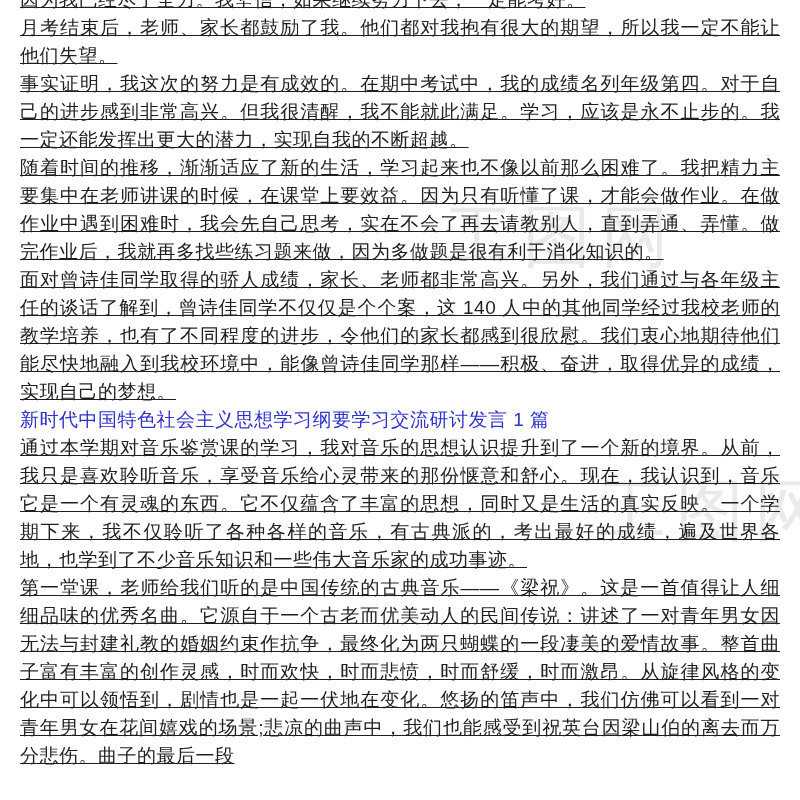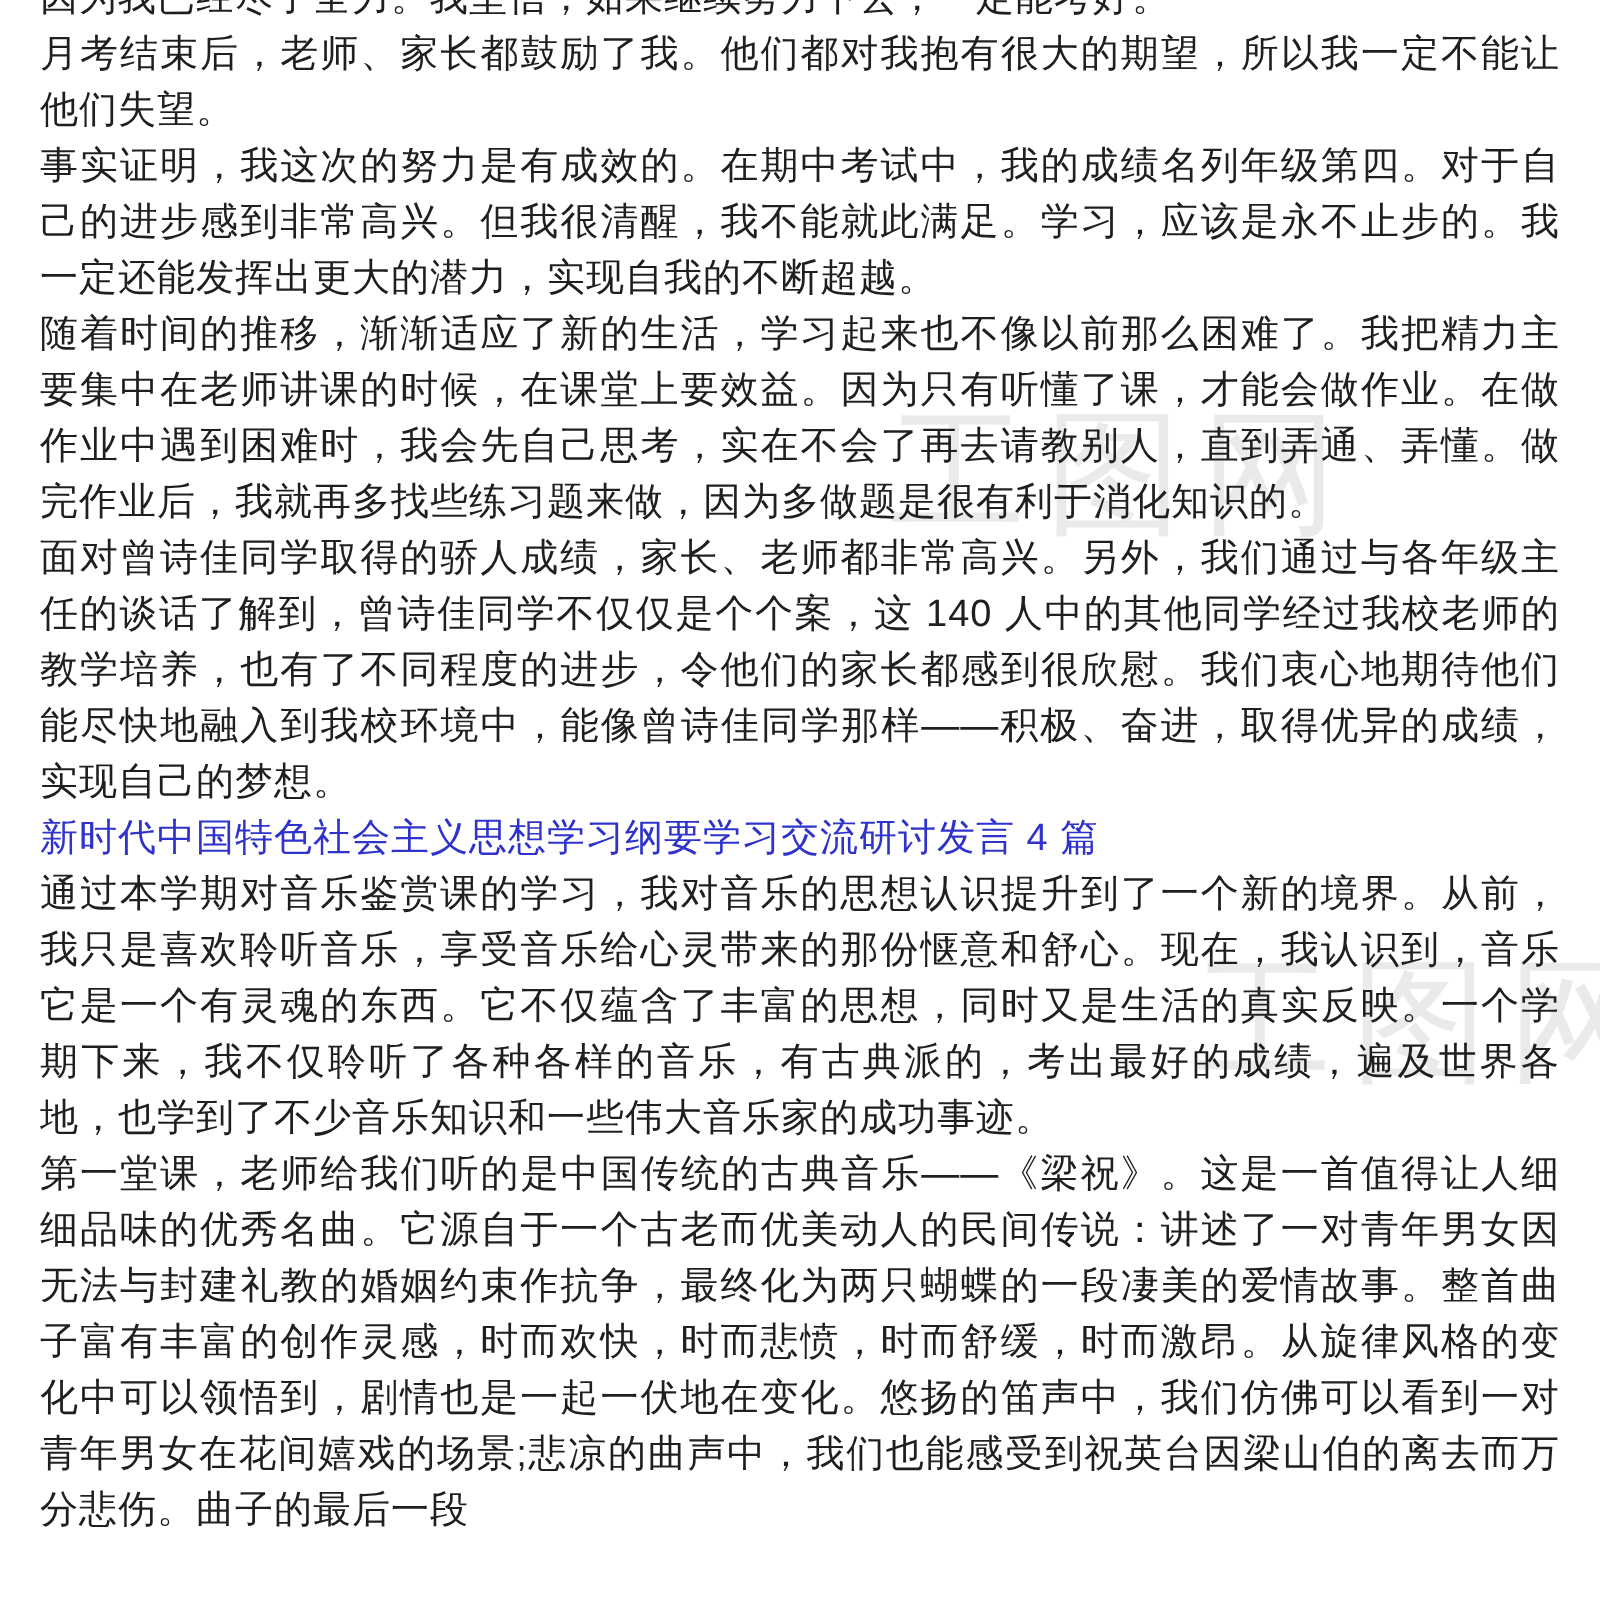--- a/index.html
+++ b/index.html
@@ -22,20 +22,21 @@
     padding: 0 20px;
     font-size: 19px;
     line-height: 28px;
     color: var(--text-color, #1f1f1f);
     text-align: justify;
     letter-spacing: 0.5px;
   }
   .para {
     margin: 0;
     padding: 0;
+    text-decoration: underline;
   }
   a.doc-link {
     display: block;
     color: var(--link-color, #2f33cc);
     text-decoration: none;
     cursor: pointer;
   }
   .watermark {
     position: absolute;
     z-index: 0;
@@ -55,17 +56,17 @@
 
 <div class="page">
   <div class="watermark wm1">工图网</div>
   <div class="watermark wm2">工图网</div>
   <div class="content" id="content">
       <p class="para">因为我已经尽了全力。我坚信，如果继续努力下去，一定能考好。</p>
       <p class="para">月考结束后，老师、家长都鼓励了我。他们都对我抱有很大的期望，所以我一定不能让他们失望。</p>
       <p class="para">事实证明，我这次的努力是有成效的。在期中考试中，我的成绩名列年级第四。对于自己的进步感到非常高兴。但我很清醒，我不能就此满足。学习，应该是永不止步的。我一定还能发挥出更大的潜力，实现自我的不断超越。</p>
       <p class="para">随着时间的推移，渐渐适应了新的生活，学习起来也不像以前那么困难了。我把精力主要集中在老师讲课的时候，在课堂上要效益。因为只有听懂了课，才能会做作业。在做作业中遇到困难时，我会先自己思考，实在不会了再去请教别人，直到弄通、弄懂。做完作业后，我就再多找些练习题来做，因为多做题是很有利于消化知识的。</p>
       <p class="para">面对曾诗佳同学取得的骄人成绩，家长、老师都非常高兴。另外，我们通过与各年级主任的谈话了解到，曾诗佳同学不仅仅是个个案，这 140 人中的其他同学经过我校老师的教学培养，也有了不同程度的进步，令他们的家长都感到很欣慰。我们衷心地期待他们能尽快地融入到我校环境中，能像曾诗佳同学那样——积极、奋进，取得优异的成绩，实现自己的梦想。</p>
-      <a class="para doc-link" href="#">新时代中国特色社会主义思想学习纲要学习交流研讨发言 4 篇</a>
+      <a class="para doc-link" href="#">新时代中国特色社会主义思想学习纲要学习交流研讨发言 1 篇</a>
       <p class="para">通过本学期对音乐鉴赏课的学习，我对音乐的思想认识提升到了一个新的境界。从前，我只是喜欢聆听音乐，享受音乐给心灵带来的那份惬意和舒心。现在，我认识到，音乐它是一个有灵魂的东西。它不仅蕴含了丰富的思想，同时又是生活的真实反映。一个学期下来，我不仅聆听了各种各样的音乐，有古典派的，考出最好的成绩，遍及世界各地，也学到了不少音乐知识和一些伟大音乐家的成功事迹。</p>
       <p class="para">第一堂课，老师给我们听的是中国传统的古典音乐——《梁祝》。这是一首值得让人细细品味的优秀名曲。它源自于一个古老而优美动人的民间传说：讲述了一对青年男女因无法与封建礼教的婚姻约束作抗争，最终化为两只蝴蝶的一段凄美的爱情故事。整首曲子富有丰富的创作灵感，时而欢快，时而悲愤，时而舒缓，时而激昂。从旋律风格的变化中可以领悟到，剧情也是一起一伏地在变化。悠扬的笛声中，我们仿佛可以看到一对青年男女在花间嬉戏的场景;悲凉的曲声中，我们也能感受到祝英台因梁山伯的离去而万分悲伤。曲子的最后一段</p>
     </div>
 </div>
 
 </body></html>

